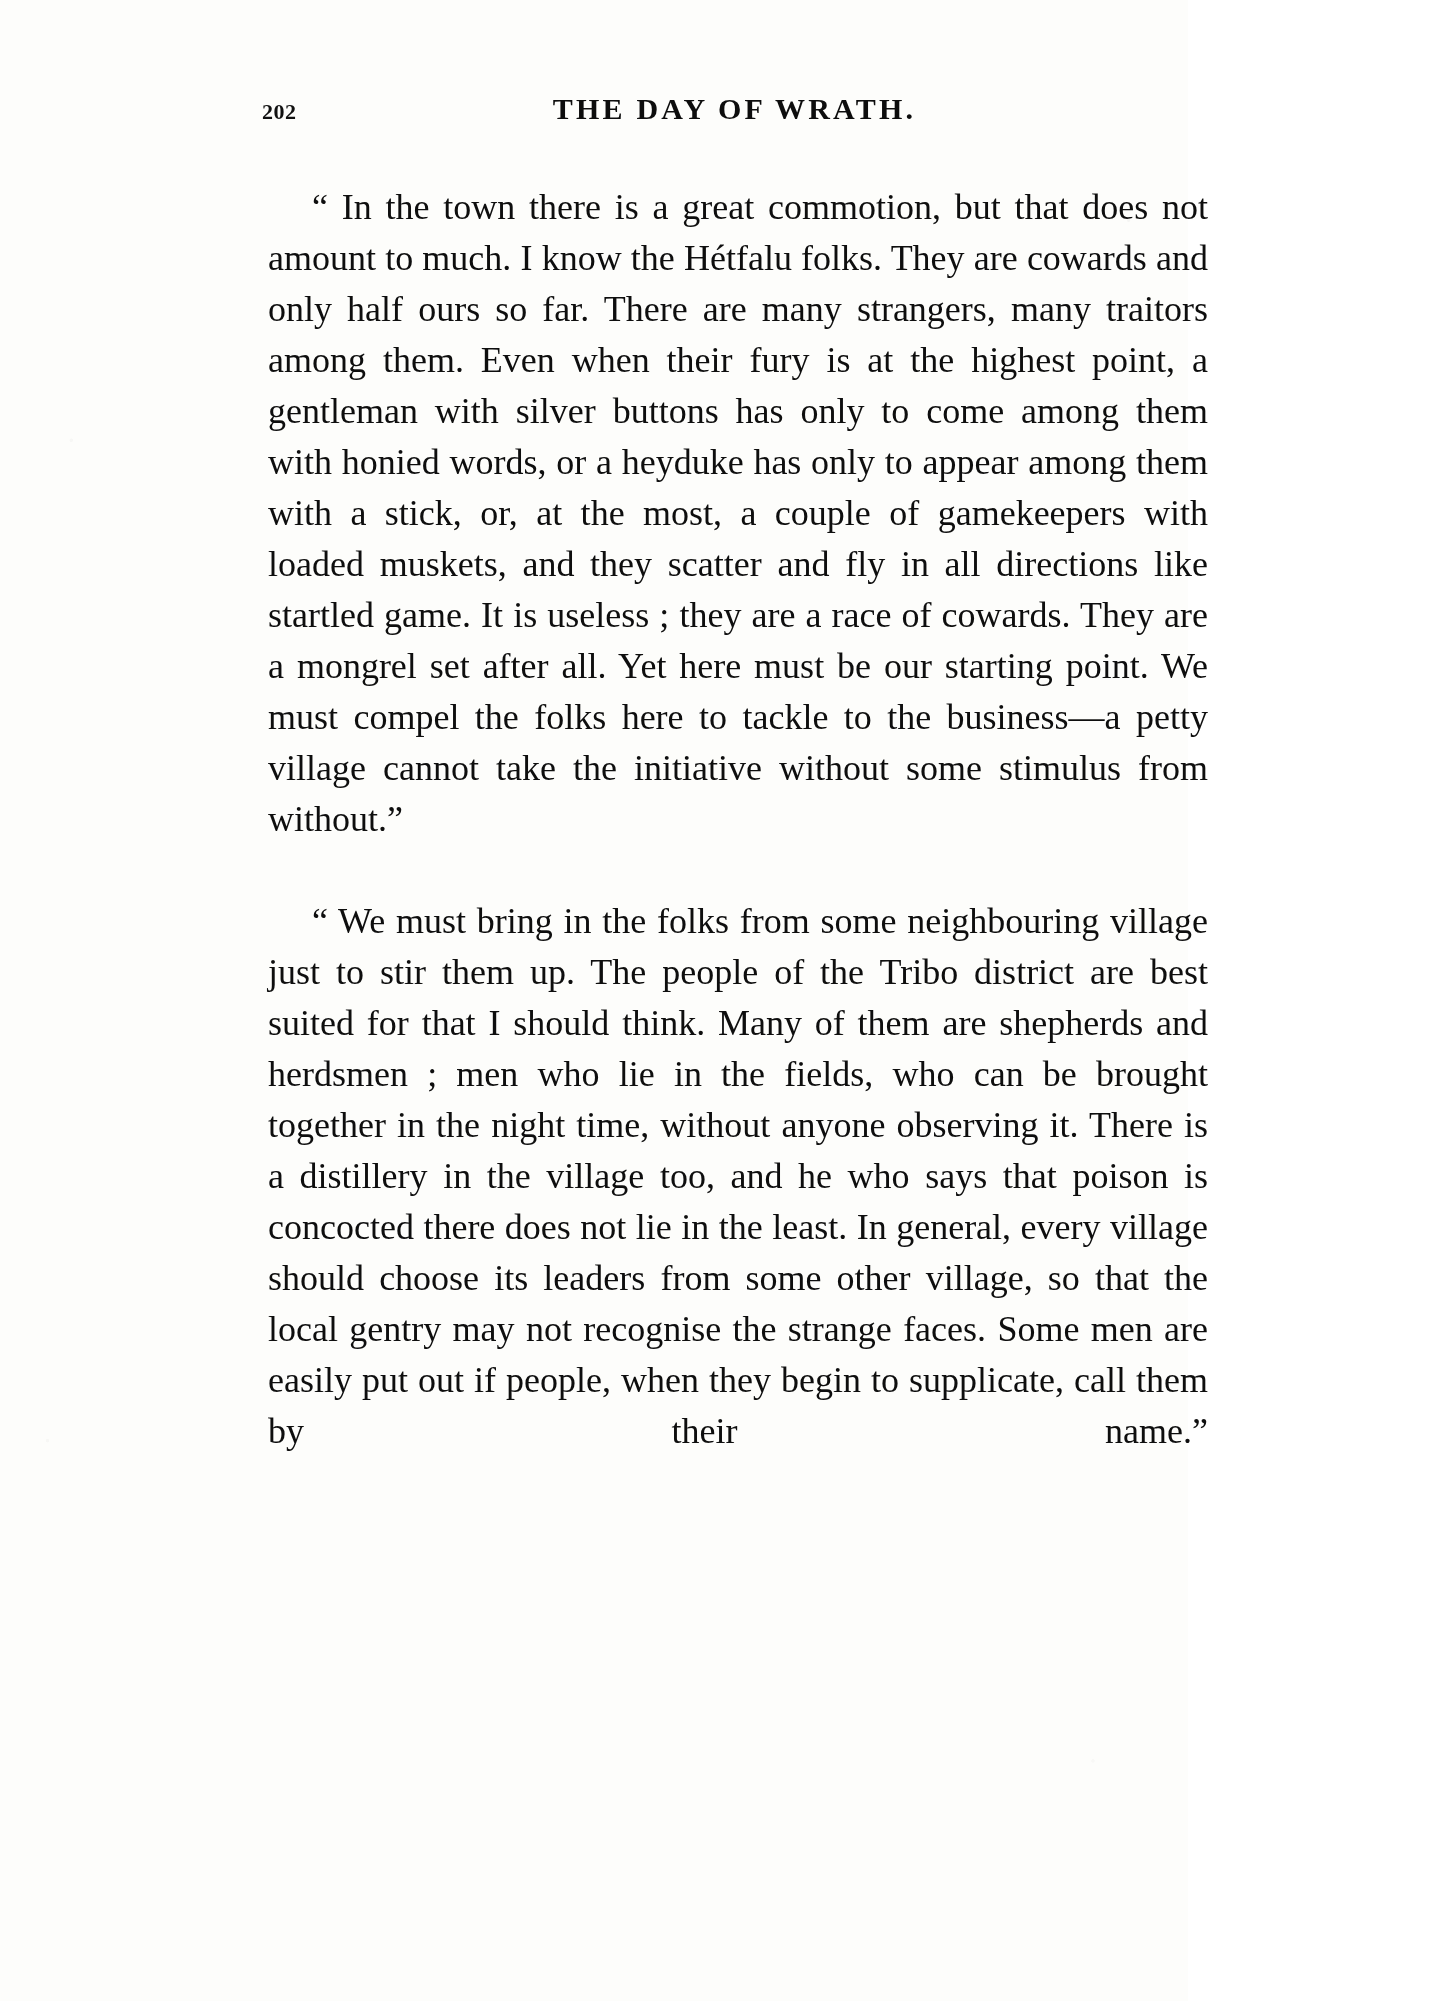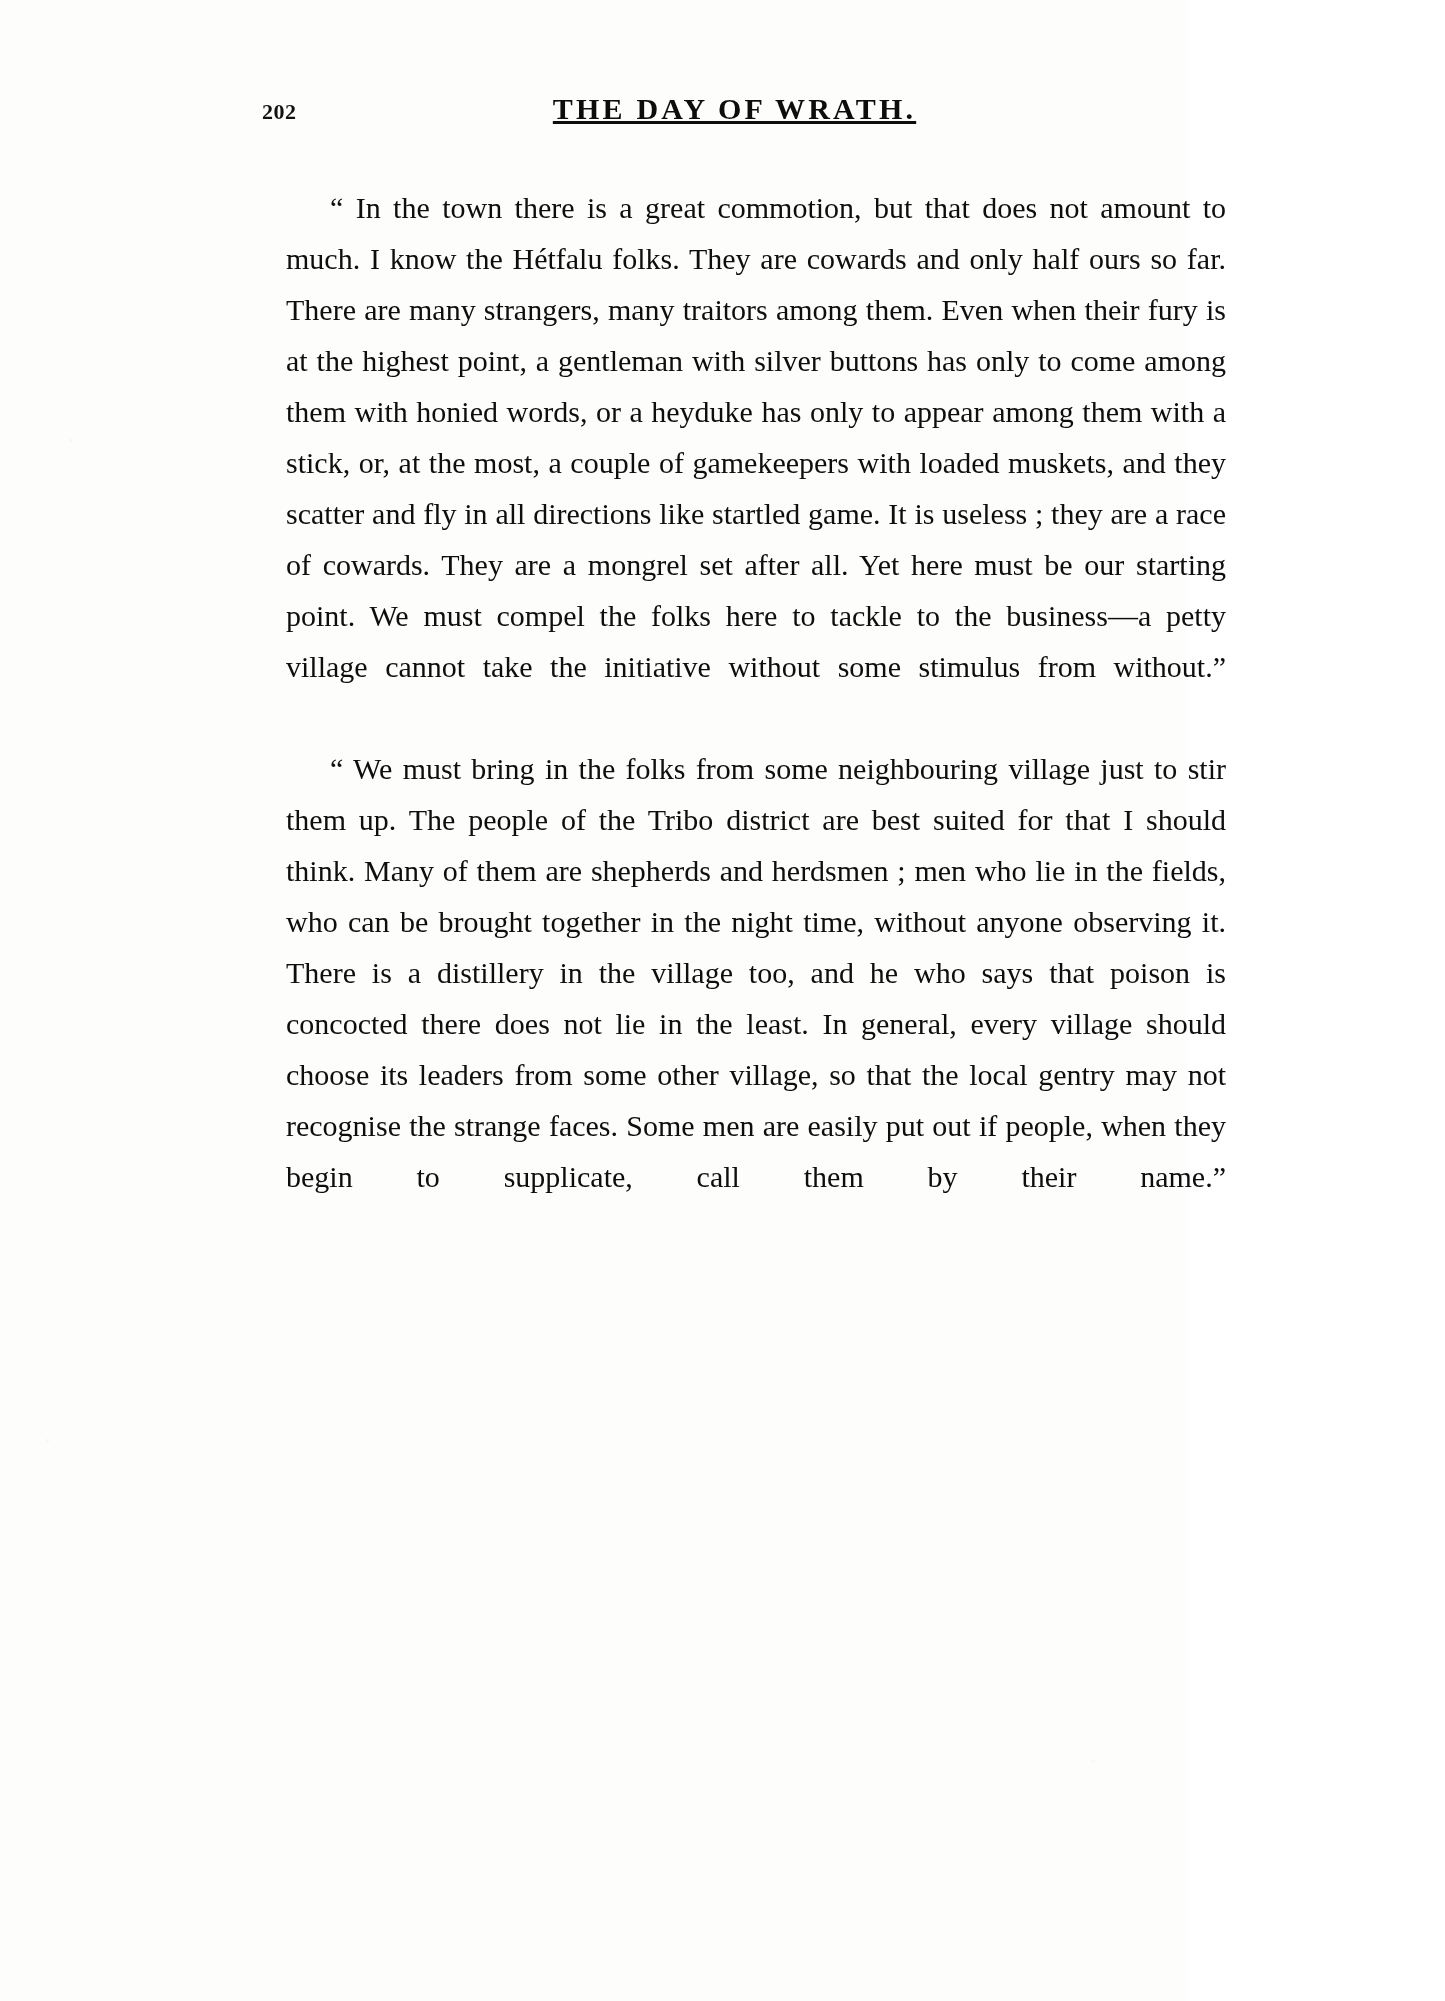--- a/index.html
+++ b/index.html
@@ -54,33 +54,31 @@
   }
   .running-head {
     flex: 1;
     text-align: center;
     font-family: "Liberation Serif", serif;
     font-size: 30px;
     font-weight: 700;
     letter-spacing: 3.2px;
     color: #0d0d0d;
     padding-right: 60px;
-    text-decoration: underline;
   }
   .body-text {
     position: absolute;
     left: 268px;
     top: 182px;
     width: 940px;
-    font-size: 30px;
+    font-size: 36px;
     line-height: 51px;
     color: #0e0e0e;
     text-align: justify;
     text-justify: inter-word;
-    margin-left: 18px;
   }
   .para {
     margin: 0;
     text-indent: 44px;
     text-align: justify;
   }
   .para.last {
     text-align: justify;
   }
   .para + .para {

